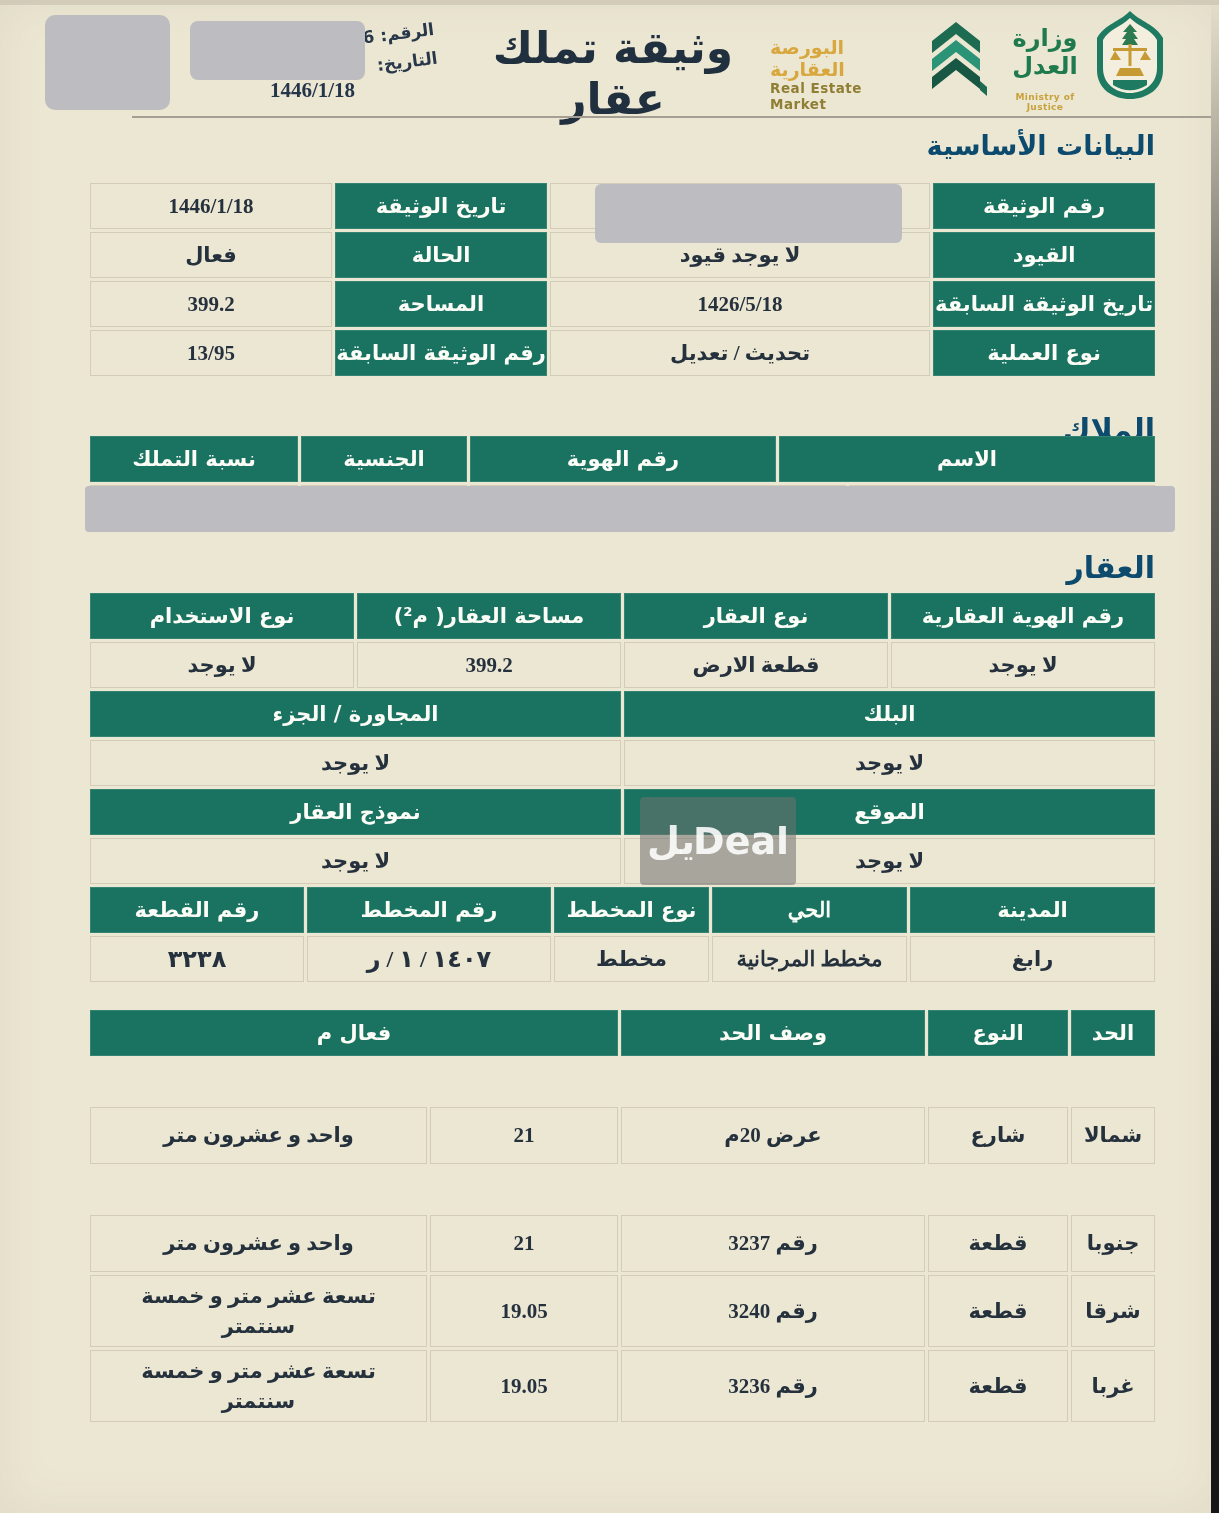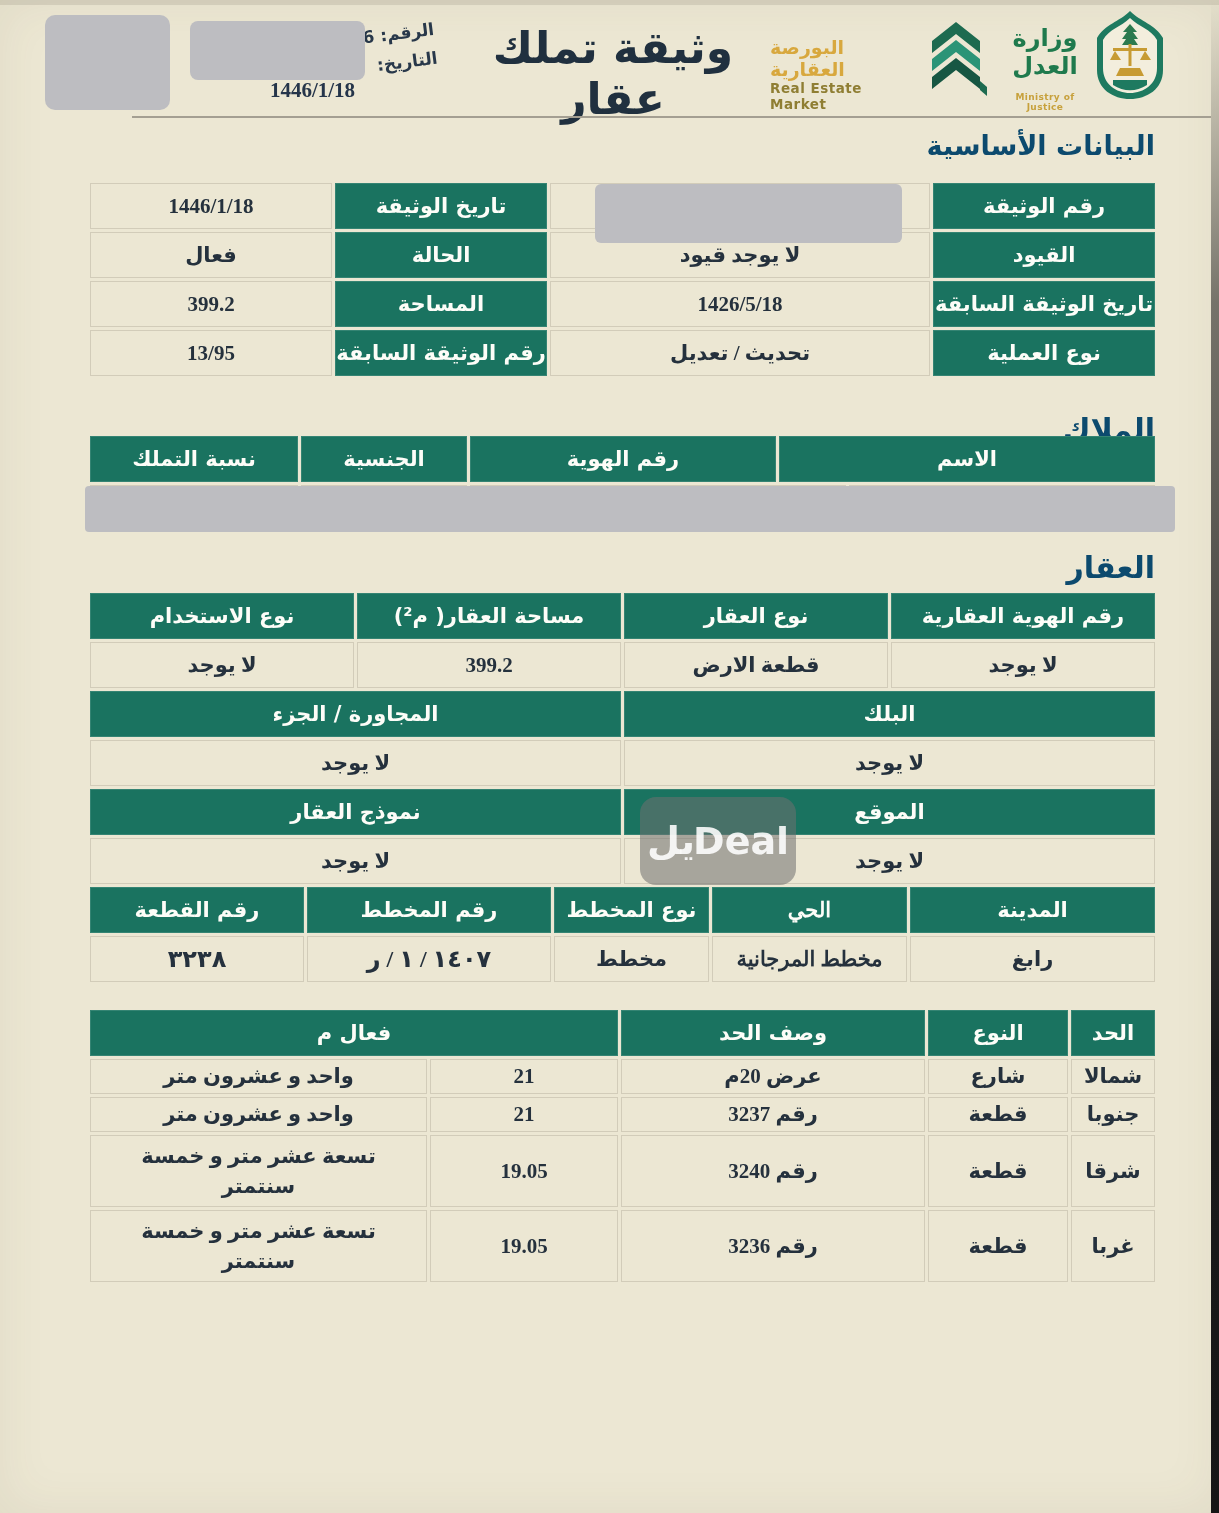--- a/index.html
+++ b/index.html
@@ -35,39 +35,39 @@
        background:transparent;}
   .trow{display:flex;gap:3px;}
   .hcell{background:#1a7360;color:#fdfdf8;font-weight:bold;font-size:21px;
          display:flex;align-items:center;justify-content:center;text-align:center;
          box-shadow:inset 0 0 0 1px rgba(255,255,255,.12);}
   .vcell{background:#ece7d3;color:#25313d;font-weight:bold;font-size:21px;
          display:flex;align-items:center;justify-content:center;text-align:center;position:relative;
          box-shadow:inset 0 0 0 1px rgba(145,138,118,.28);
          font-family:"Liberation Serif","DejaVu Sans",serif;}
   .vcell .sm-wrap{display:inline-block;max-width:255px;line-height:1.45;}
-  .h46{height:46px;} .h45{height:35px;} .h72{height:72px;}
+  .h46{height:46px;} .h45{height:57px;margin-top:48px;} .h72{height:72px;}
   .anum{font-size:24px;}
 
   .cell-redact{position:absolute;left:45px;right:28px;top:1px;height:59px;border-radius:6px;
                background:#bdbdc1;z-index:3;}
   .owners-redact{position:absolute;left:85px;top:486px;width:1090px;height:46px;border-radius:4px;
                  background:#bdbdc1;z-index:3;}
 
   
   .w222{width:222px;flex:none;} .w380{width:380px;flex:none;} .w212{width:212px;flex:none;}
   .w306{width:306px;flex:none;} .w376{width:376px;flex:none;} .w166{width:166px;flex:none;}
   .w245{width:245px;flex:none;} .w228{width:195px;flex:none;font-family:Liberation Serif, serif;} .w155{width:155px;flex:none;}
   .w244{width:244px;flex:none;}
   .w84{width:84px;flex:none;} .w140{width:140px;flex:none;} .w304{width:304px;flex:none;}
   .w188{width:188px;flex:none;}
   .fx{flex:1;}
 
   
-  .watermark{position:absolute;left:640px;top:797px;width:156px;height:88px;border-radius:16px;
+  .watermark{position:absolute;left:640px;top:797px;width:156px;height:88px;border-radius:4px;
              background:rgba(112,112,112,.55);display:flex;align-items:center;justify-content:center;
              direction:ltr;z-index:5;color:rgba(255,255,255,.88);font-weight:bold;font-size:38px;}
   .watermark .wm-ar{margin-right:-2px;}
 
   
   .edge-right{position:absolute;top:0;right:0;bottom:0;width:8px;z-index:9;
               background:linear-gradient(to bottom,rgba(25,25,25,0) 0%,rgba(25,25,25,.55) 20%,#1b1b1b 70%,#161616 100%);}
   .edge-top{position:absolute;top:0;left:0;right:0;height:5px;background:rgba(120,115,100,.18);z-index:8;}
 </style>
 </head>

